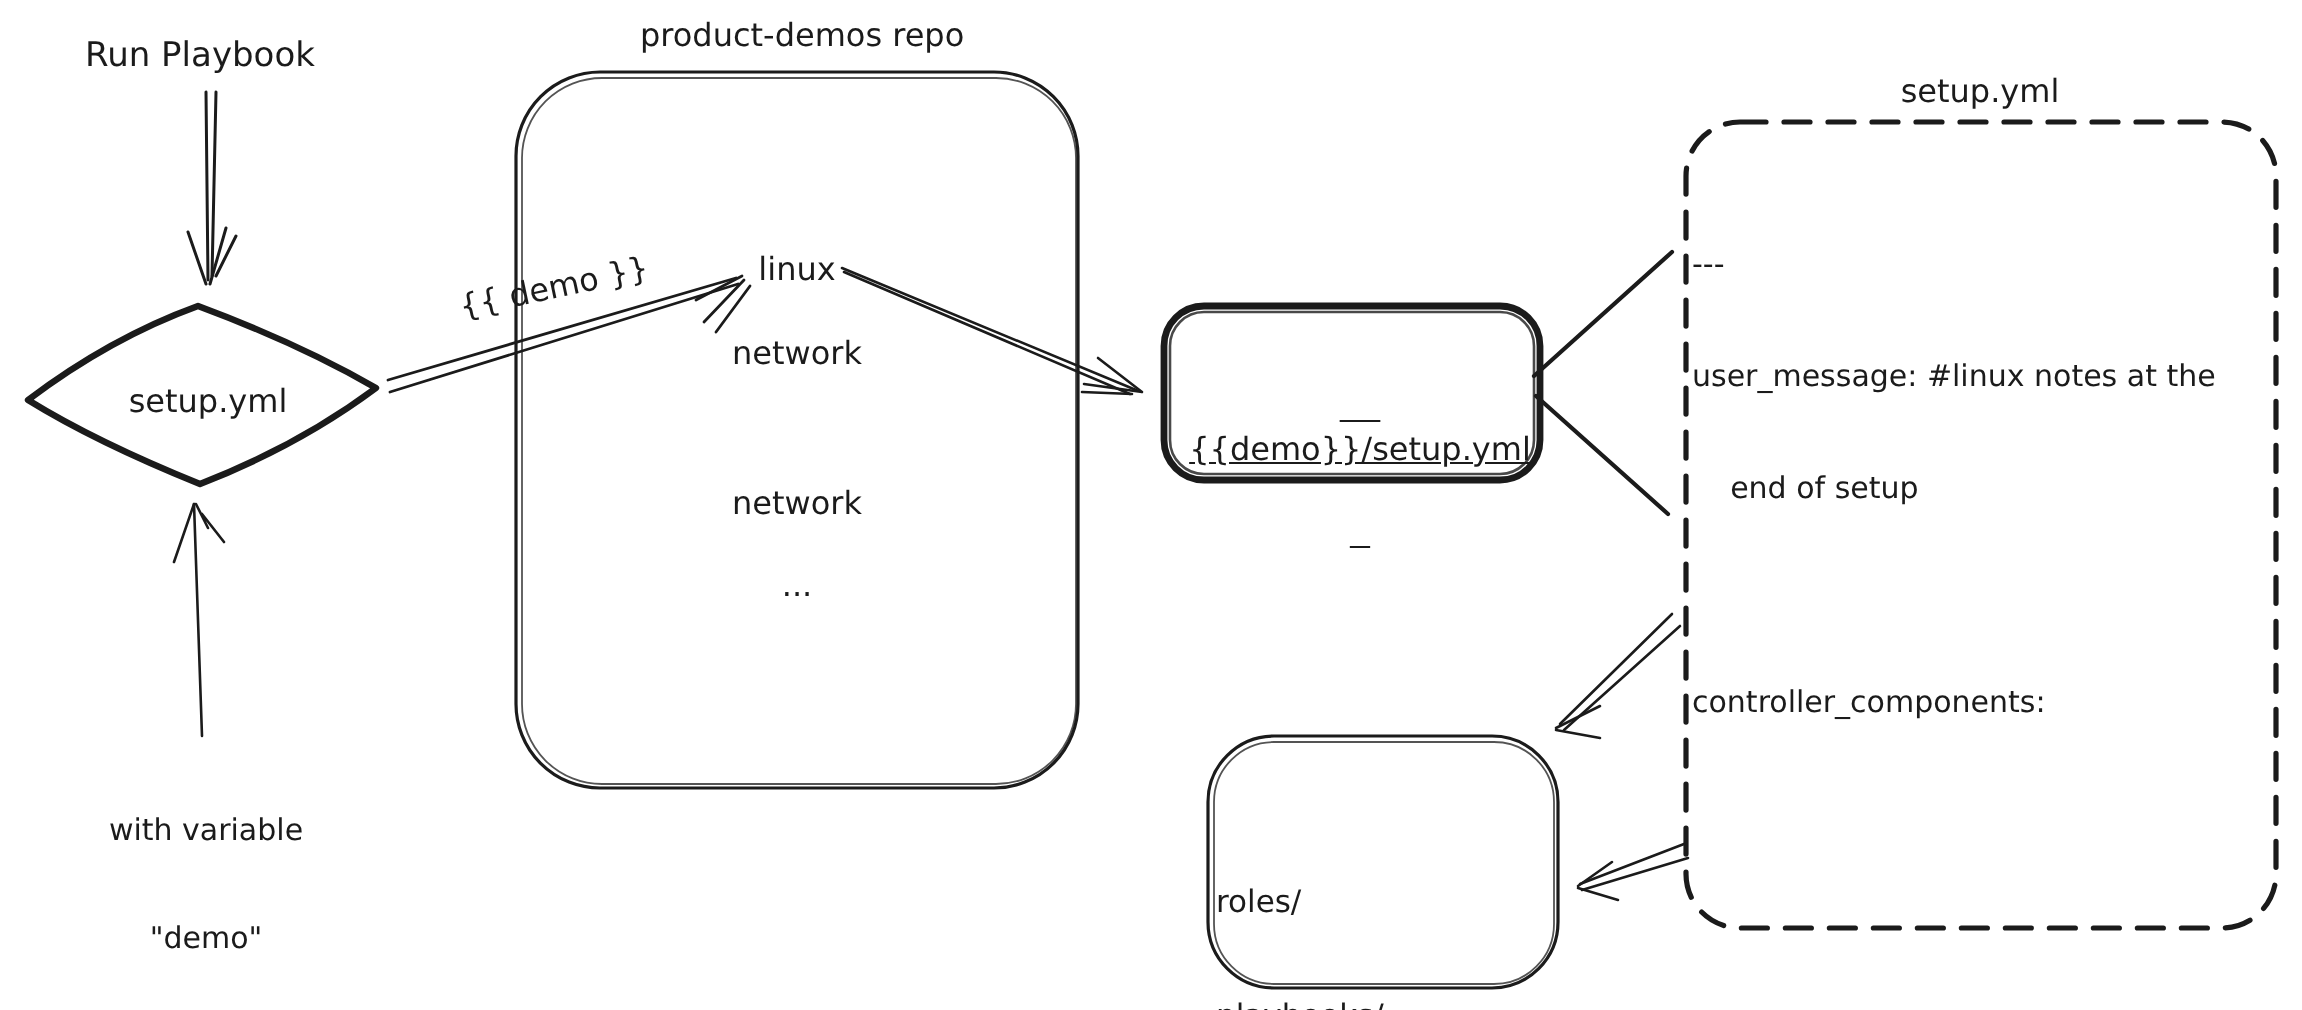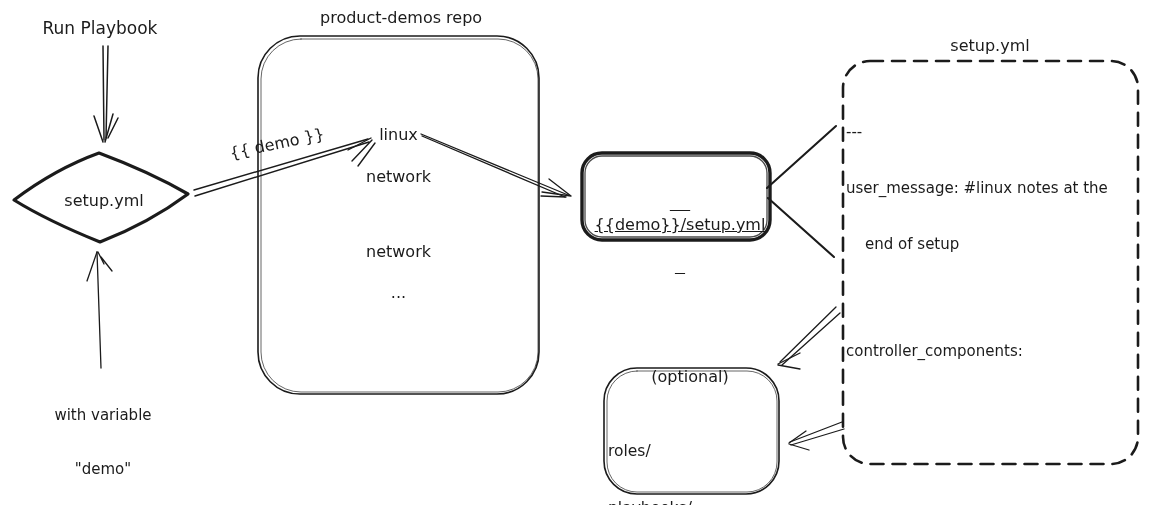--- a/index.html
+++ b/index.html
@@ -152,21 +152,20 @@
     
     
     
     
     
     
     
   </div>
 
   <div class="txt center extrepo-title">
-    <div>(optional)</div>
   </div>
 
   <div class="txt extrepo-lines">
     <div>roles/</div>
     <div>playbooks/</div>
     
   </div>
 
 </div>
 

